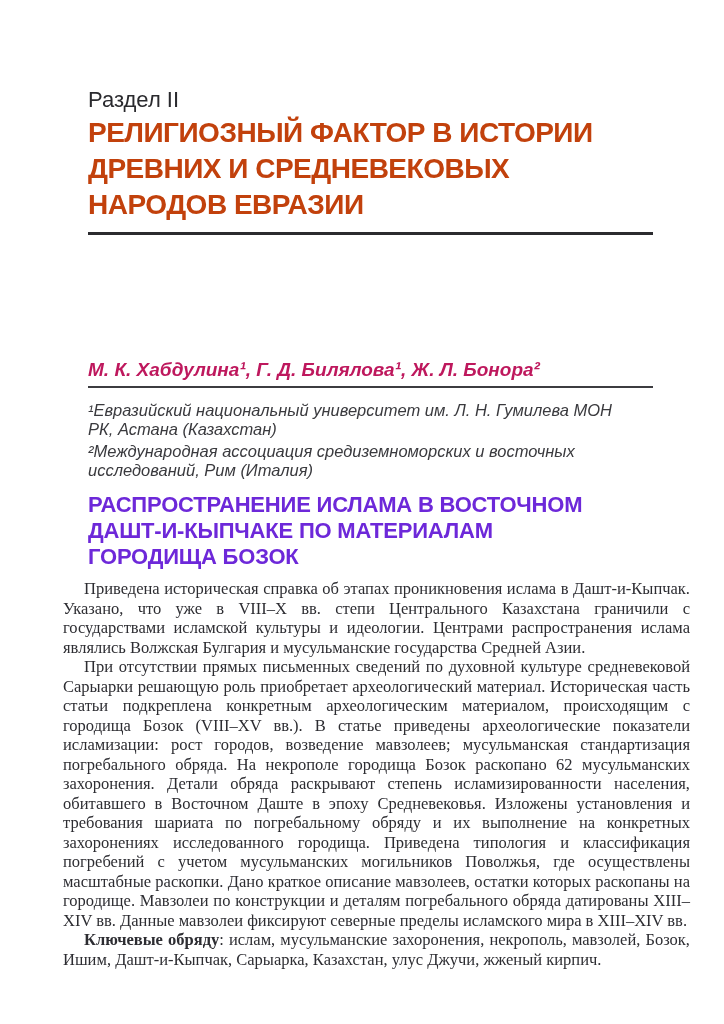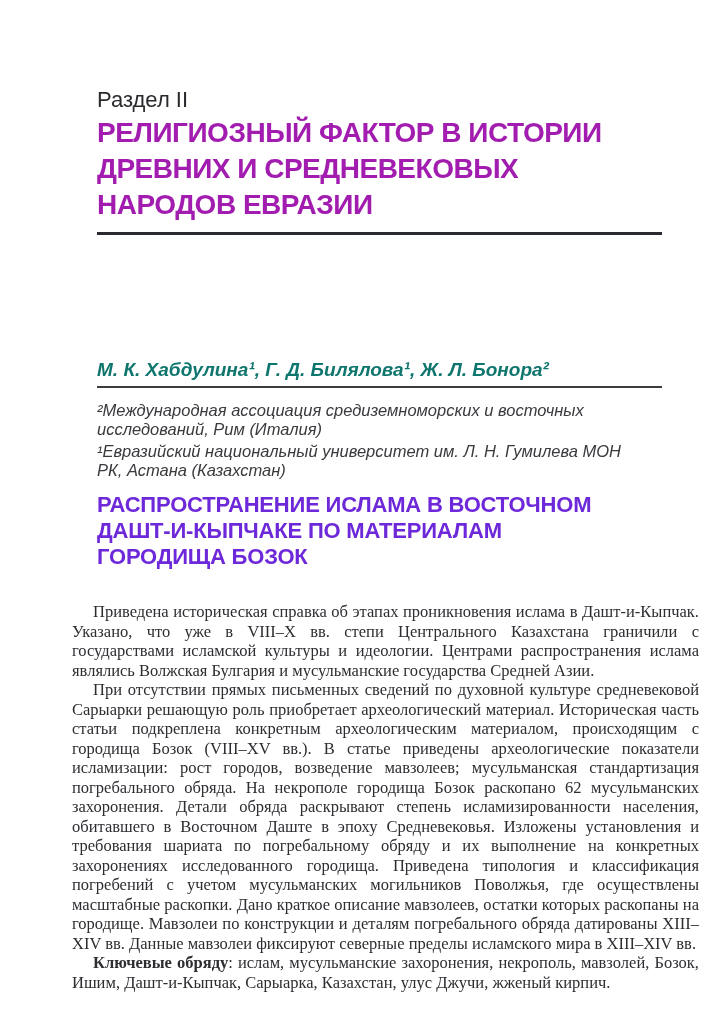--- a/index.html
+++ b/index.html
@@ -9,21 +9,20 @@
   }
   .page {
     position: relative;
     width: 724px;
     height: 1024px;
     background: #ffffff;
     overflow: hidden;
     box-sizing: border-box;
     padding-top: 88px;
     color: #232327;
-    padding-left: 9px;
   }
 
   
   .section-head {
     margin-left: 88px;
     width: 565px;
   }
   .section-label {
     font-family: "Liberation Sans", sans-serif;
     font-size: 22px;
@@ -32,42 +31,42 @@
     color: #2a2a2e;
   }
   .section-title {
     margin: 3px 0 0 0;
     max-width: 585px;
     font-family: "Liberation Sans", sans-serif;
     font-size: 28px;
     line-height: 36px;
     font-weight: 700;
     letter-spacing: -0.5px;
-    color: #a21caf;
+    color: #c2410c;
   }
   .rule-thick {
     margin-top: 9px;
     width: 565px;
     height: 3px;
     background: #2b2b2f;
   }
 
   
   .article-head {
     margin-left: 88px;
     margin-top: 124px;
     width: 565px;
   }
   .authors {
     font-family: "Liberation Sans", sans-serif;
     font-size: 19px;
     line-height: 22px;
     font-weight: 700;
     font-style: italic;
-    color: #0f766e;
+    color: #be185d;
     padding-bottom: 5px;
     border-bottom: 2px solid #3c3c40;
   }
   .affiliations {
     margin-top: 13px;
   }
   .affiliation {
     margin: 0 0 3px 0;
     max-width: 545px;
     font-family: "Liberation Sans", sans-serif;
@@ -84,21 +83,21 @@
     font-size: 22px;
     line-height: 26px;
     font-weight: 700;
     letter-spacing: -0.2px;
     color: #6d28d9;
   }
 
   
   .abstract {
     margin-left: 63px;
-    margin-top: 32px;
+    margin-top: 9px;
     width: 627px;
     font-family: "Liberation Serif", serif;
     font-size: 16.5px;
     line-height: 19.5px;
     color: #2d2d32;
     text-align: justify;
   }
   .abstract p {
     margin: 0;
     text-indent: 21px;
@@ -115,22 +114,22 @@
   <header class="section-head">
     <div class="section-label">Раздел II</div>
     <h1 class="section-title">РЕЛИГИОЗНЫЙ ФАКТОР В ИСТОРИИ ДРЕВНИХ И СРЕДНЕВЕКОВЫХ НАРОДОВ ЕВРАЗИИ</h1>
     <div class="rule-thick"></div>
   </header>
 
   <section class="article-head">
     <div class="authors">М. К. Хабдулина¹, Г. Д. Билялова¹, Ж. Л. Бонора²</div>
 
     <div class="affiliations">
+      <p class="affiliation">¹Евразийский национальный университет им. Л. Н. Гумилева МОН РК, Астана (Казахстан)</p>
       <p class="affiliation">²Международная ассоциация средиземноморских и восточных исследований, Рим (Италия)</p>
-      <p class="affiliation">¹Евразийский национальный университет им. Л. Н. Гумилева МОН РК, Астана (Казахстан)</p>
     </div>
 
     <h2 class="article-title">РАСПРОСТРАНЕНИЕ ИСЛАМА В ВОСТОЧНОМ ДАШТ-И-КЫПЧАКЕ ПО МАТЕРИАЛАМ ГОРОДИЩА БОЗОК</h2>
   </section>
 
   <section class="abstract">
     <p>Приведена историческая справка об этапах проникновения ислама в Дашт-и-Кыпчак. Указано, что уже в VIII–X вв. степи Центрального Казахстана граничили с государствами исламской культуры и идеологии. Центрами распространения ислама являлись Волжская Булгария и мусульманские государства Средней Азии.</p>
     <p>При отсутствии прямых письменных сведений по духовной культуре средневековой Сарыарки решающую роль приобретает археологический материал. Историческая часть статьи подкреплена конкретным археологическим материалом, происходящим с городища Бозок (VIII–XV вв.). В статье приведены археологические показатели исламизации: рост городов, возведение мавзолеев; мусульманская стандартизация погребального обряда. На некрополе городища Бозок раскопано 62 мусульманских захоронения. Детали обряда раскрывают степень исламизированности населения, обитавшего в Восточном Даште в эпоху Средневековья. Изложены установления и требования шариата по погребальному обряду и их выполнение на конкретных захоронениях исследованного городища. Приведена типология и классификация погребений с учетом мусульманских могильников Поволжья, где осуществлены масштабные раскопки. Дано краткое описание мавзолеев, остатки которых раскопаны на городище. Мавзолеи по конструкции и деталям погребального обряда датированы XIII–XIV вв. Данные мавзолеи фиксируют северные пределы исламского мира в XIII–XIV вв.</p>
     <p><span class="kw-label">Ключевые обряду</span><span>: ислам, мусульманские захоронения, некрополь, мавзолей, Бозок, Ишим, Дашт-и-Кыпчак, Сарыарка, Казахстан, улус Джучи, жженый кирпич.</span></p>
   </section>

